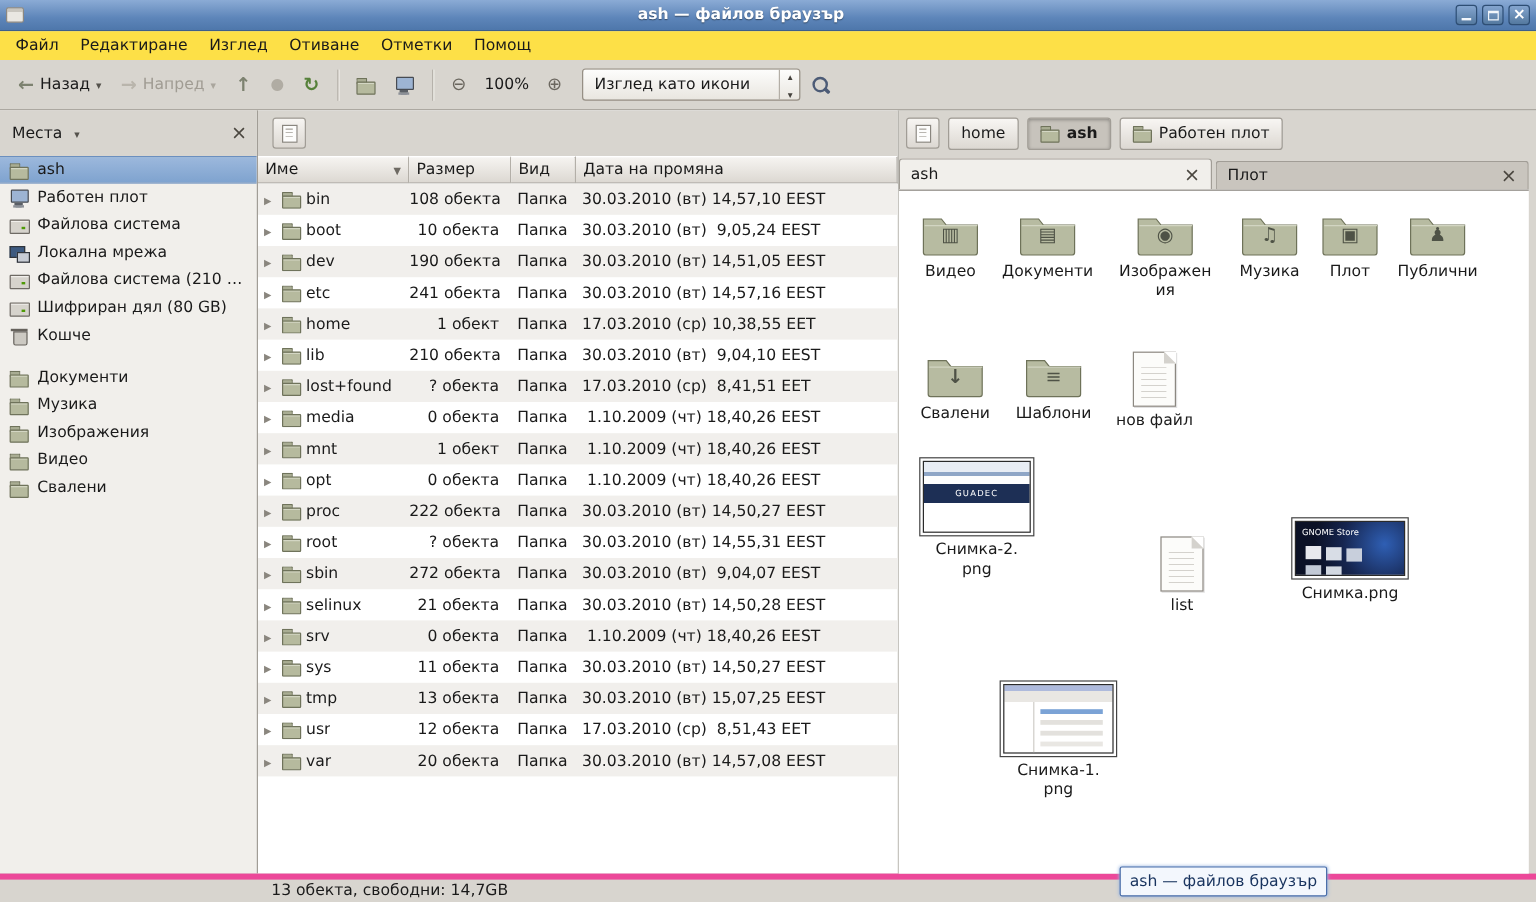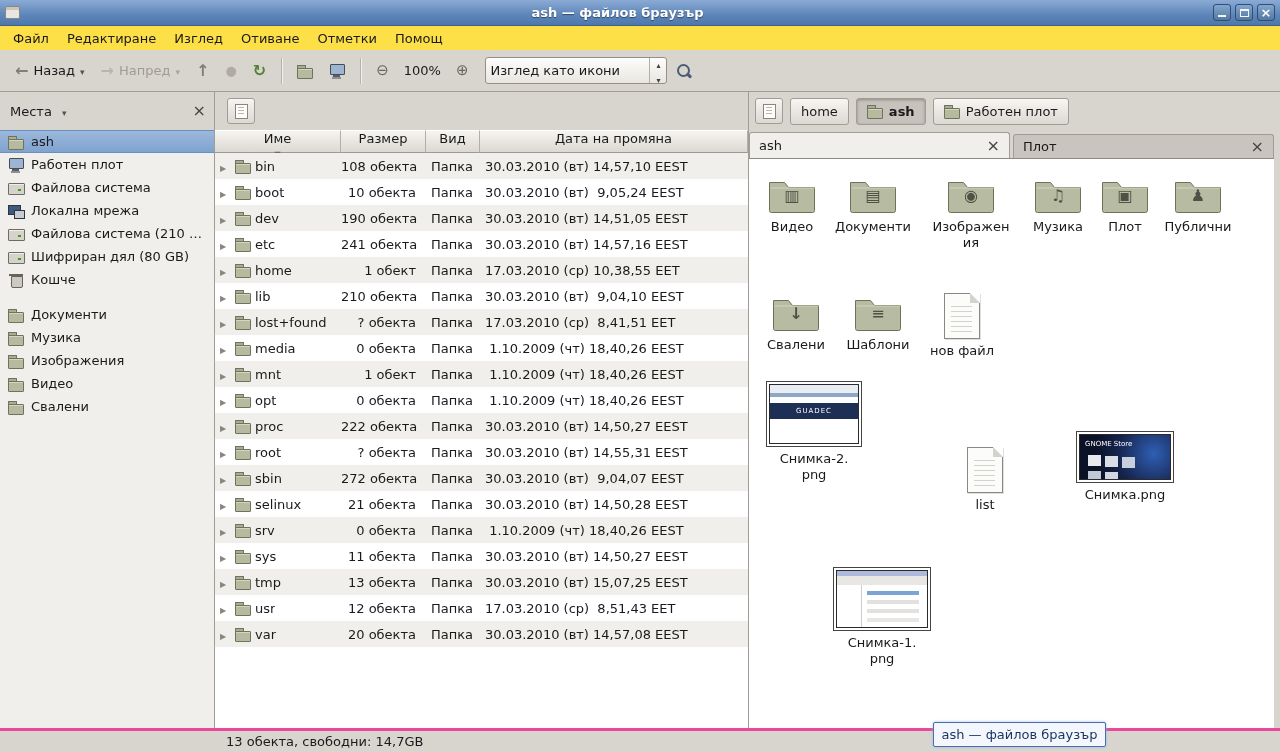--- a/index.html
+++ b/index.html
@@ -35,21 +35,21 @@
   .g-stop::before { content:"●"; font-size:13px; color:#b0aca3; }
   .g-reload::before { content:"↻"; font-size:16px; font-weight:bold; color:#56813a; }
   .g-zoomout::before { content:"⊖"; font-size:15px; color:#6b675f; }
   .g-zoomin::before { content:"⊕"; font-size:15px; color:#6b675f; }
   .g-caret::before { content:"▾"; font-size:9px; color:#55524c; }
   .g-caret.dim::before { color:#aaa69d; }
   .tsep { width:1px; height:26px; background:#b6b2ab; box-shadow:1px 0 0 #f2f0ec; margin:0 6px; flex:none; }
   .zoom-label { padding:0 6px; }
   .combo { display:flex; align-items:center; height:27px; width:182px; margin-left:8px; border:1px solid #968f85;
     border-radius:3px; background:linear-gradient(#fdfdfc,#e9e6e0); }
-  .combo-text { flex:1; padding:0 4px; white-space:nowrap; }
+  .combo-text { flex:1; padding:0 9px; white-space:nowrap; }
   .combo-spin { width:17px; height:100%; border-left:1px solid #b3aea6; display:flex; flex-direction:column;
     align-items:center; justify-content:center; }
   .spin-up::before { content:"▴"; font-size:8px; color:#44413c; line-height:.8; }
   .spin-down::before { content:"▾"; font-size:8px; color:#44413c; line-height:.8; }
 
   
   .gi { position:relative; width:16px; height:16px; display:inline-block; flex:none; }
   .i-folder .gi::before { content:""; position:absolute; left:0; top:2px; width:7px; height:4px;
     background:#a9ad93; border:1px solid #6f735b; border-bottom:none; border-radius:1px 1px 0 0; }
   .i-folder .gi::after { content:""; position:absolute; left:0; top:5px; width:14px; height:9px;
@@ -91,21 +91,21 @@
   .side-item.selected { background:linear-gradient(#9cb8dc,#7fa3cf); border-top:1px solid #6b8fbf; border-bottom:1px solid #6b8fbf; }
   .side-label { white-space:nowrap; overflow:hidden; text-overflow:ellipsis; }
 
   
   .treepanel { width:534px; flex:none; display:flex; flex-direction:column; border-right:1px solid #a19d96; background:#fff; }
   .panel-top { height:38px; flex:none; background:#d8d5cf; display:flex; align-items:center; padding-left:12px; }
   .pane-btn { width:28px; height:26px; display:flex; align-items:center; justify-content:center;
     border:1px solid #a19d96; border-radius:3px; background:linear-gradient(#f7f5f2,#dcd8d2); }
   .cols { display:flex; height:23px; flex:none; }
   .col { display:flex; align-items:center; padding:0 6px; background:linear-gradient(#f6f4f1,#dcd8d2);
-    border-right:1px solid #b3afa8; border-bottom:1px solid #9d9992; border-top:1px solid #fff; white-space:nowrap;flex-direction:column; }
+    border-right:1px solid #b3afa8; border-bottom:1px solid #9d9992; border-top:1px solid #fff; white-space:nowrap; }
   .col-name { width:126px; justify-content:space-between; }
   .col-size { width:85px; }
   .col-type { width:54px; }
   .col-date { flex:1; }
   .g-sort::before { content:"▼"; font-size:8px; color:#6e6a63; }
   .rows { flex:1; overflow:hidden; background:#fff; }
   .trow { height:26px; display:flex; align-items:center; }
   .trow:nth-child(odd) { background:#f1efec; }
   .r-name { width:126px; flex:none; display:flex; align-items:center; gap:4px; padding-left:5px; overflow:hidden; }
   .g-tri::before { content:"▶"; font-size:8px; color:#8a867e; }
@@ -181,21 +181,21 @@
   .iconarea .ivitem:nth-child(7)  { left:2px;   top:134px; }
   .iconarea .ivitem:nth-child(8)  { left:84px;  top:134px; }
   .iconarea .ivitem:nth-child(9)  { left:168px; top:134px; }
   .iconarea .ivitem:nth-child(10) { left:20px;  top:222px; }
   .iconarea .ivitem:nth-child(11) { left:191px; top:288px; }
   .iconarea .ivitem:nth-child(12) { left:331px; top:272px; }
   .iconarea .ivitem:nth-child(13) { left:88px;  top:408px; }
 
   
   .statusbar { height:24px; flex:none; display:flex; align-items:center; padding-left:226px;
-    background:#d8d5cf; border-top:3px solid #ec4899; }
+    background:#d8d5cf; border-top:5px solid #ec4899; }
   .task-chip { position:absolute; left:933px; top:722px; width:173px; height:25px; z-index:5;
     display:flex; align-items:center; justify-content:center; background:#f3f7fd; border:1px solid #4a6ea9;
     border-radius:2px; color:#18335e; box-shadow:0 0 3px #9bb6e0; }
 </style>
 </head>
 <body>
 
 <div class="window">
 
   <div class="titlebar">

